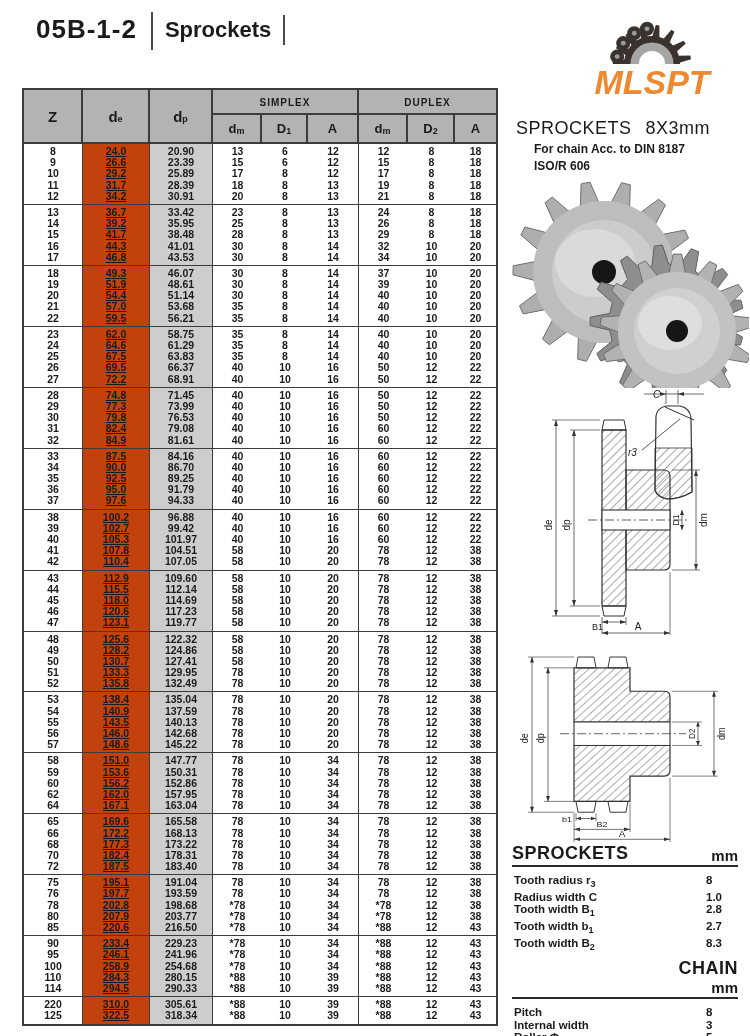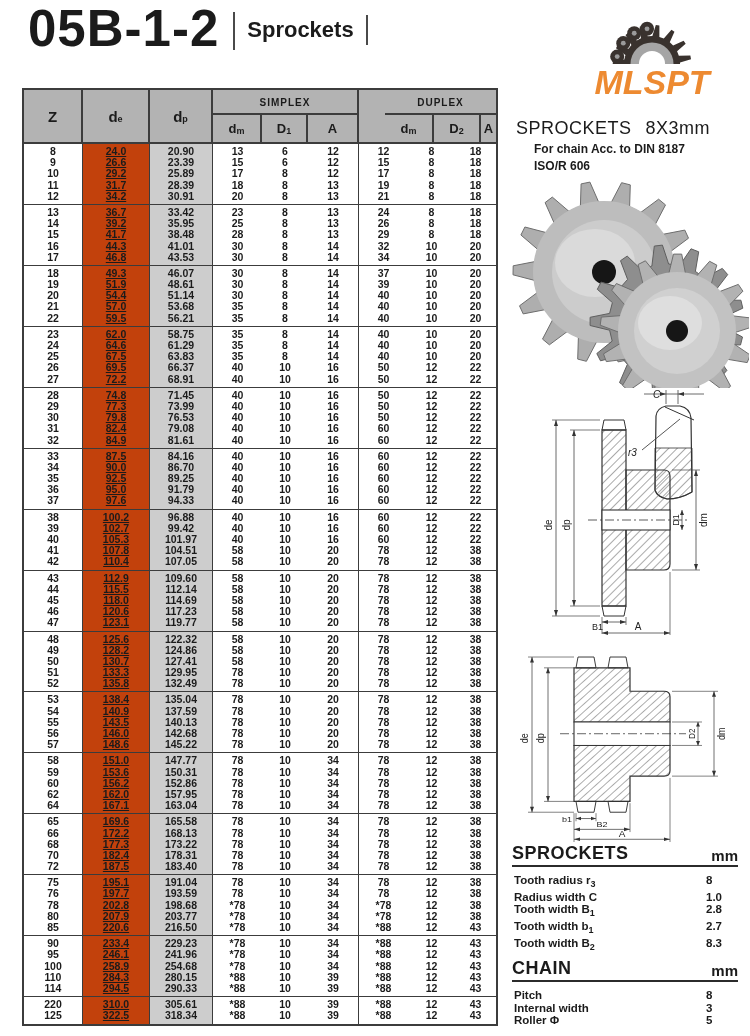--- a/index.html
+++ b/index.html
@@ -1,35 +1,35 @@
 <!DOCTYPE html>
 <html><head>
 <meta charset="utf-8">
 <style>
   html,body{margin:0;padding:0;background:#e8e8e8;}
   .page{position:relative;width:750px;height:1036px;background:#ffffff;overflow:hidden;
         font-family:"Liberation Sans",sans-serif;color:#1b1b1b;}
   
   .pagehead{position:absolute;left:28px;top:8px;display:flex;align-items:flex-start;}
-  .ptitle{font-size:51px;font-weight:bold;letter-spacing:1px;line-height:42px;}
+  .ptitle{font-size:26px;font-weight:bold;letter-spacing:1px;line-height:42px;margin-left:8px;}
   .vdiv{width:2px;background:#4a4a4a;height:38px;margin:4px 12px 0 14px;}
   .psub{font-size:22px;font-weight:bold;margin-top:9px;}
   .vdiv2{width:2px;background:#4a4a4a;height:30px;margin:7px 0 0 12px;}
   
   .logo{position:absolute;right:34px;top:6px;width:128px;text-align:center;}
   .logo-text{font-size:34px;font-weight:bold;font-style:italic;color:#ED8A31;line-height:32px;margin-top:-2px;letter-spacing:0px;}
   
   *{box-sizing:border-box;}
   .stable{position:absolute;left:22px;top:88px;width:476px;border:2px solid #3c3c3c;}
   .thead{display:flex;background:#b3b3b3;border-bottom:2px solid #3c3c3c;font-weight:bold;}
   .hcell{height:52px;display:flex;align-items:center;justify-content:center;font-size:15px;border-right:2px solid #3c3c3c;}
   .hz{width:59px;}.hde{width:67px;}.hdp{width:63px;}
   .hgroup{display:flex;flex-direction:column;}
   .hgs{width:146px;border-right:2px solid #3c3c3c;}
-  .hgd{flex:1;padding-left:26px;}
+  .hgd{flex:1;}
   .hgtitle{height:25px;line-height:25px;text-align:center;font-size:10px;border-bottom:2px solid #3c3c3c;letter-spacing:1px;}
   .hsubs{display:flex;flex:1;}
   .hsub{display:flex;align-items:center;justify-content:center;font-size:13px;border-right:2px solid #3c3c3c;}
   .hsub:last-child{border-right:none;}
   sub{font-size:9px;}
   .hsub sub,.hcell sub{font-size:9px;margin-top:5px;}
   
   .tgroup{display:flex;border-top:1.5px solid #3c3c3c;}
   .tgroup:first-child{border-top:none;}
   .tcol{padding:2px 0;}
@@ -53,21 +53,21 @@
   
   .specs{position:absolute;left:10px;top:843px;width:226px;}
   .spec-head{display:flex;justify-content:space-between;align-items:flex-end;
              border-bottom:2px solid #2b2b2b;padding-bottom:1px;}
   .spec-title{font-size:18px;font-weight:bold;letter-spacing:0.5px;}
   .spec-unit{font-size:15px;font-weight:bold;}
   .specrows{margin:7px 0 4px 2px;}
   .specrow{display:flex;font-size:11.5px;font-weight:bold;line-height:12.6px;}
   .slabel{flex:1;}
   .sval{width:36px;text-align:left;padding-left:4px;}
-  .chain-head{margin-top:4px;}
+  .chain-head{margin-top:4px;flex-direction:column;}
   
   text{font-family:"Liberation Sans",sans-serif;fill:#222;}
 </style>
 </head>
 <body>
 
 <div class="page">
 
   <div class="pagehead">
     <div class="ptitle">05B-1-2</div>

